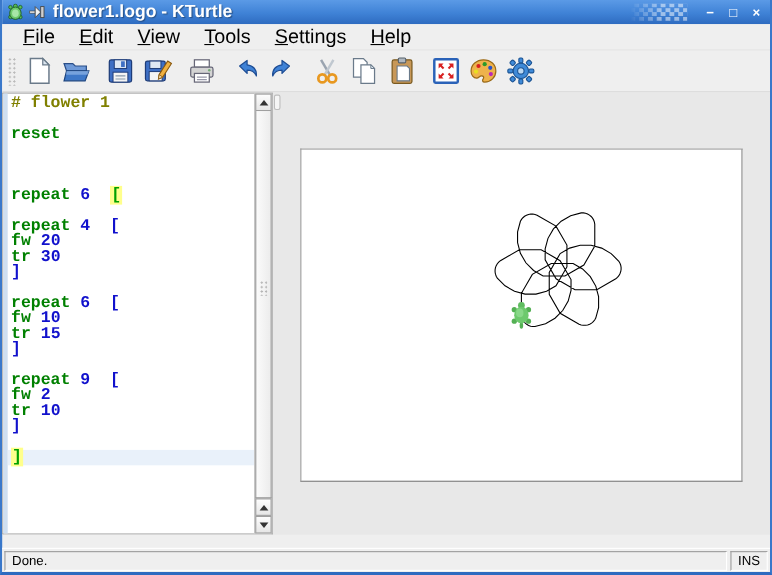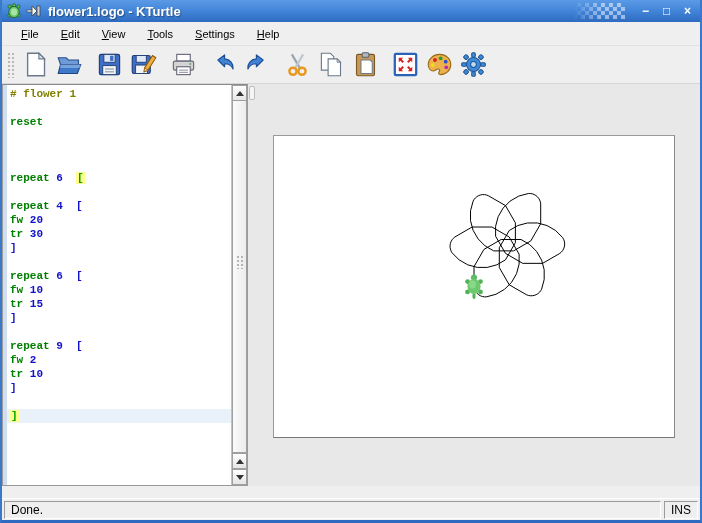--- a/index.html
+++ b/index.html
@@ -7,53 +7,53 @@
   body { font-family:"Liberation Sans", sans-serif; font-size:13px; background:#d8d8d8; }
 
   .window { width:702px; height:523px; display:flex; flex-direction:column;
             border-left:2px solid #3a78ca; border-right:2px solid #3a78ca; border-bottom:3px solid #2e6bc0;
             background:#efefef; }
 
   
   .titlebar { height:22px; flex:0 0 22px; display:flex; align-items:center; gap:4px; padding:0 4px;
               background:linear-gradient(180deg,#5b9ae6 0%,#3f82d6 55%,#2e6bc0 100%); color:#fff; }
   .titlebar .app-icon, .titlebar .pin { width:16px; height:16px; flex:0 0 auto; }
-  .title-text { font-weight:bold; font-size:13px; margin-left:2px; white-space:nowrap;
+  .title-text { font-weight:bold; font-size:16px; margin-left:2px; white-space:nowrap;
                 text-shadow:1px 1px 1px rgba(0,0,0,.35); }
   .title-spacer { flex:1; }
   .title-checker { width:52px; height:16px; margin-right:8px;
      background:repeating-conic-gradient(rgba(255,255,255,.5) 0% 25%, transparent 0% 50%) 0 0 / 8px 8px;
      -webkit-mask-image:linear-gradient(90deg,transparent,#000 55%);
      mask-image:linear-gradient(90deg,transparent,#000 55%); }
   .win-btn { width:17px; height:16px; color:#fff; font-weight:bold; font-size:12px; line-height:16px;
              text-align:center; cursor:default; }
 
   
   .menubar { height:24px; flex:0 0 24px; display:flex; align-items:center; background:#efefef;
              padding-left:8px; border-bottom:1px solid #e2e2e2; }
-  .menu-item { padding:3px 11px; color:#000; font-size:11px; }
+  .menu-item { padding:3px 11px; color:#000; font-size:18px; }
   .menu-item u { text-decoration:underline; }
 
   
   .toolbar { height:38px; flex:0 0 38px; display:flex; align-items:center; background:#efefef;
              border-bottom:1px solid #d6d6d6; padding-left:2px; }
   .tb-grip { width:8px; height:26px; margin:0 3px;
              background-image:radial-gradient(#b9b9b9 35%, transparent 40%); background-size:4px 4px; }
   .tb-btn { width:34px; height:34px; display:flex; align-items:center; justify-content:center; }
   .tb-btn svg { width:27px; height:27px; }
   .tb-gap { width:6px; }
 
   
   .main { flex:1 1 auto; display:flex; background:#e8e8e8; overflow:hidden; }
 
   .editor-frame { width:246px; flex:0 0 246px; background:#fff; border:1px solid #9a9a9a;
                   border-top-color:#8a8a8a; display:flex; }
   .icon-border { width:4px; flex:0 0 4px; background:#cfdff1; }
   .code-area { flex:1 1 auto; overflow:hidden; padding-top:2px;
-               font-family:"Liberation Mono", monospace; font-size:11px; font-weight:bold;
+               font-family:"Liberation Mono", monospace; font-size:15px; font-weight:bold;
                line-height:14px; white-space:pre; }
   .code-line { height:14px; padding-left:3px; }
   .code-line.cur { background:#e9f1fa; }
   .tk-com { color:#808000; }
   .tk-kw  { color:#008000;font-family:Liberation Mono, monospace; }
   .tk-num { color:#1111cc; }
   .tk-br  { color:#1111cc; }
   .tk-brm { color:#00a000; background:#ffff8c; padding:0 1px; }
   .tk-pl  { color:#000; }
 

